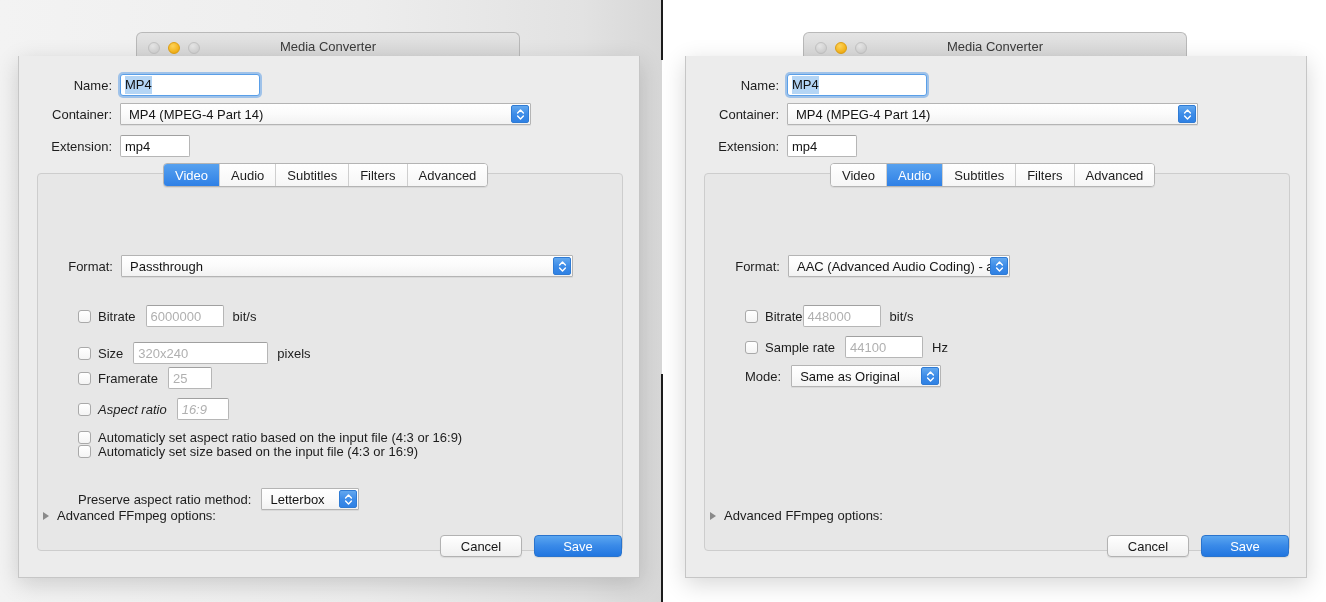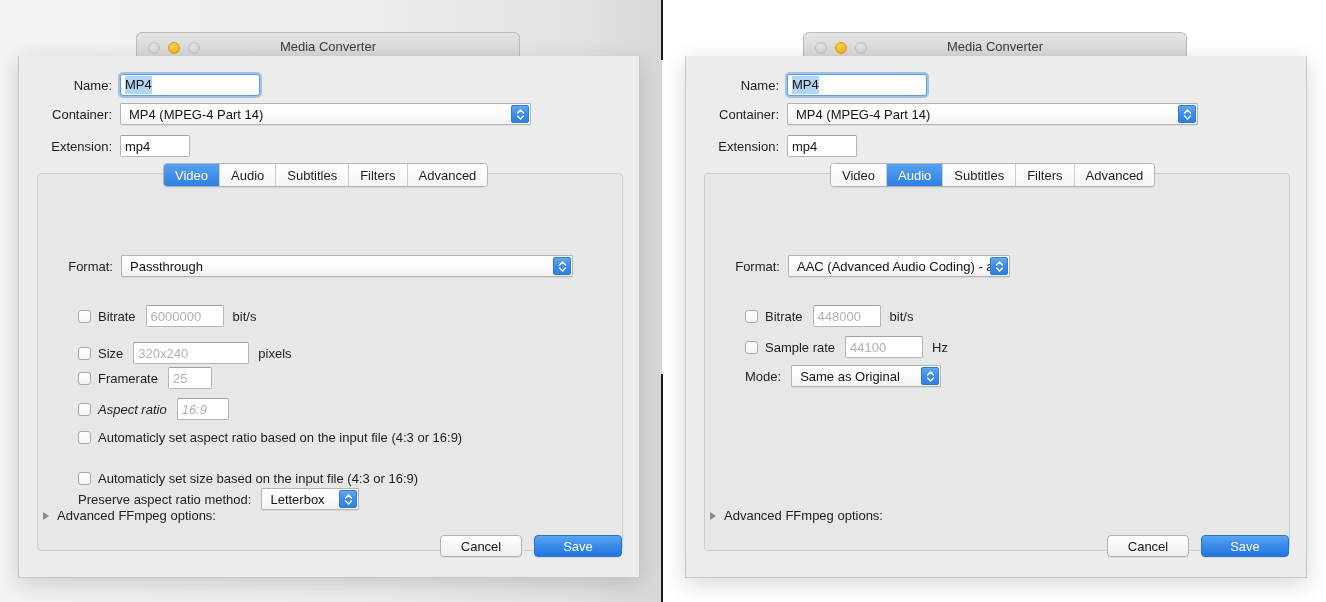--- a/index.html
+++ b/index.html
@@ -308,21 +308,21 @@
         <span>Bitrate</span>
         <span class="textfield" style="width:78px; margin-left:10px;">
           <span class="placeholder">6000000</span>
         </span>
         <span class="unit">bit/s</span>
       </div>
 
       <div class="cbrow" style="left:40px; top:168px;">
         <span class="checkbox"></span>
         <span>Size</span>
-        <span class="textfield" style="width:116px; margin-left:10px;">
+        <span class="textfield" style="width:135px; margin-left:10px;">
           <span class="placeholder">320x240</span>
         </span>
         <span class="unit">pixels</span>
       </div>
 
       <div class="cbrow" style="left:40px; top:193px;">
         <span class="checkbox"></span>
         <span>Framerate</span>
         <span class="textfield" style="width:44px; margin-left:10px;">
           <span class="placeholder">25</span>
@@ -335,21 +335,21 @@
         <span class="textfield" style="width:52px; margin-left:10px;">
           <span class="placeholder">16:9</span>
         </span>
       </div>
 
       <div class="cbrow" style="left:40px; top:256px;">
         <span class="checkbox"></span>
         <span>Automaticly set aspect ratio based on the input file (4:3 or 16:9)</span>
       </div>
 
-      <div class="cbrow" style="left:40px; top:297px;">
+      <div class="cbrow" style="left:40px; top:270px;">
         <span class="checkbox"></span>
         <span>Automaticly set size based on the input file (4:3 or 16:9)</span>
       </div>
 
       <div class="cbrow" style="left:40px; top:314px;">
         <span>Preserve aspect ratio method:</span>
         <span class="popup" style="width:98px; margin-left:10px;">
           <span>Letterbox</span>
           <span class="arrows">
             <svg class="chev" width="9" height="13" viewBox="0 0 9 13" aria-hidden="true">
@@ -427,21 +427,21 @@
               <polyline points="1.6,5 4.5,2 7.4,5" fill="none" stroke="#ffffff" stroke-width="1.4" stroke-linecap="round" stroke-linejoin="round"></polyline>
               <polyline points="1.6,8 4.5,11 7.4,8" fill="none" stroke="#ffffff" stroke-width="1.4" stroke-linecap="round" stroke-linejoin="round"></polyline>
             </svg>
           </span>
         </div>
       </div>
 
       <div class="cbrow" style="left:40px; top:131px;">
         <span class="checkbox"></span>
         <span>Bitrate</span>
-        <span class="textfield" style="width:68px; margin-left:10px;">
+        <span class="textfield" style="width:78px; margin-left:0;">
           <span class="placeholder">448000</span>
         </span>
         <span class="unit">bit/s</span>
       </div>
 
       <div class="cbrow" style="left:40px; top:162px;">
         <span class="checkbox"></span>
         <span>Sample rate</span>
         <span class="textfield" style="width:78px; margin-left:10px;">
           <span class="placeholder">44100</span>

